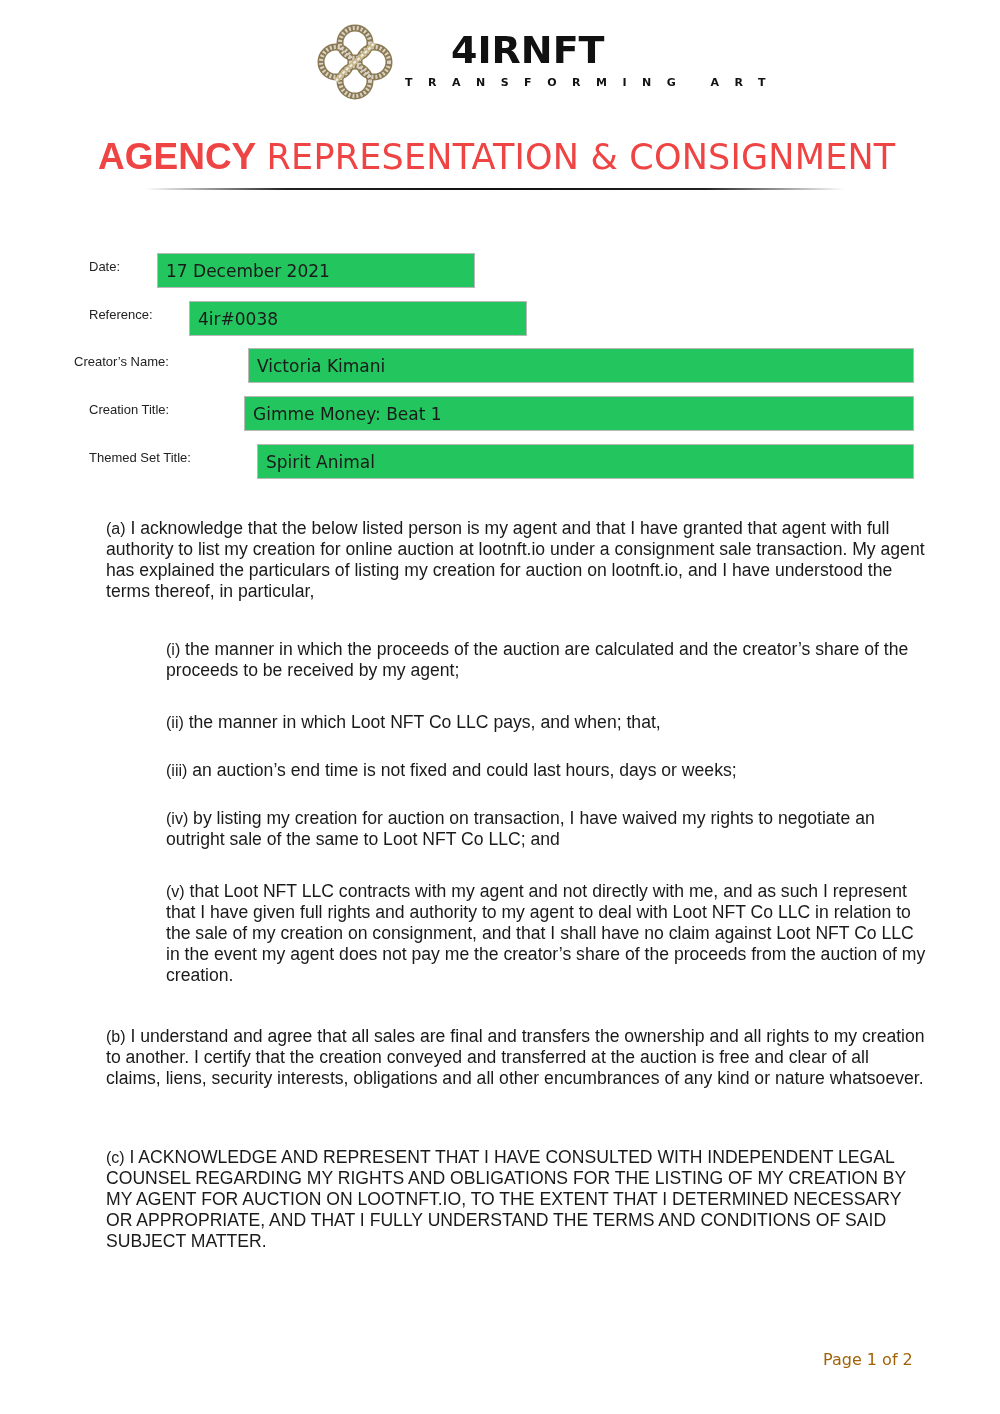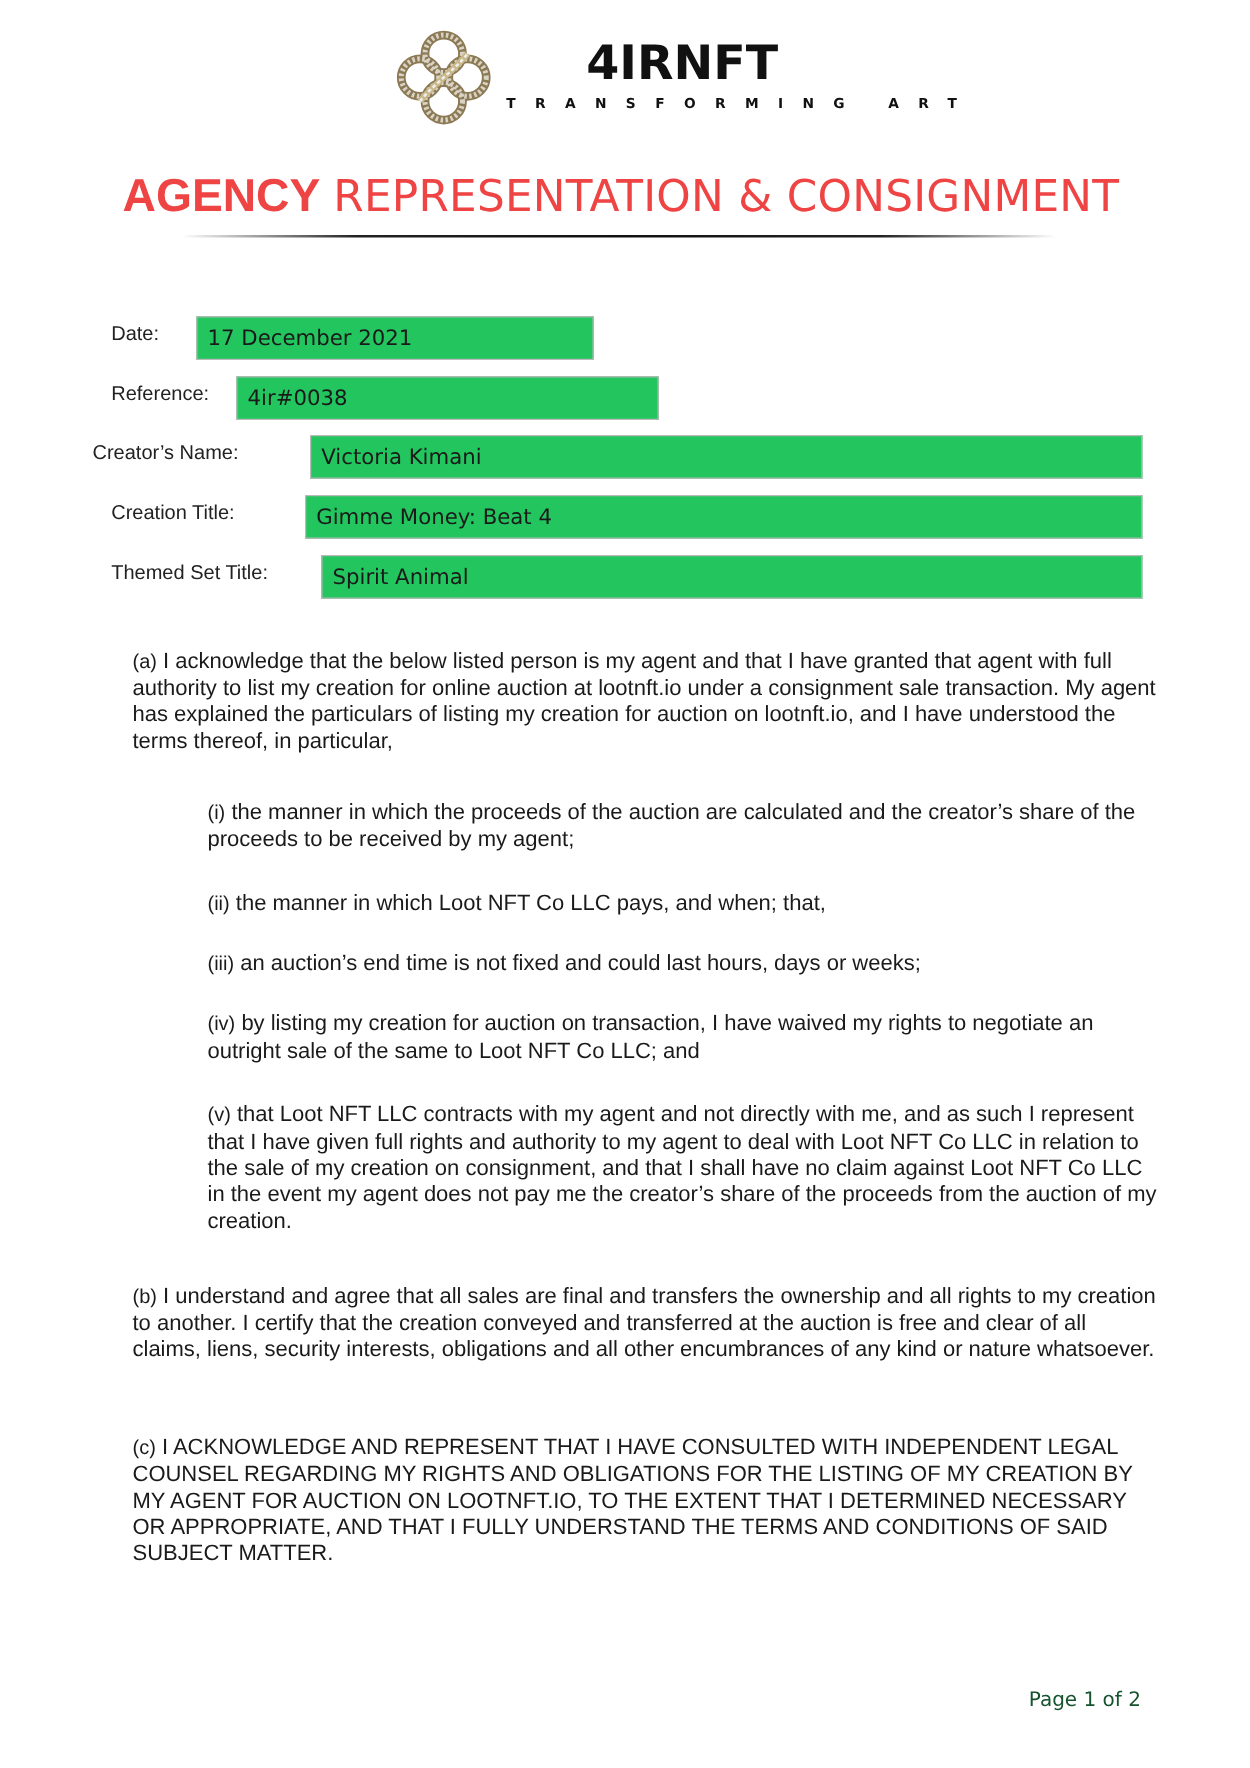--- a/index.html
+++ b/index.html
@@ -2,39 +2,39 @@
 <html><head>
 <meta charset="utf-8">
 <style>
   html, body { margin: 0; padding: 0; background: #ffffff; }
   body { width: 1000px; height: 1414px; position: relative; overflow: hidden;
          font-family: "Liberation Sans", sans-serif; color: #1a1a1a; }
 
   .logo-wrap { position: absolute; left: 316px; top: 22px; height: 80px; display: flex; align-items: center; }
   .logo-mark { width: 78px; height: 78px; position: relative; }
   .brand { position: absolute; left: 405px; top: 30px; }
-  .brand-name { font-family: "DejaVu Sans", sans-serif; font-weight: 900; font-size: 38px; letter-spacing: 0px; color: #111; line-height: 40px; margin-left: 64px; }
+  .brand-name { font-family: "DejaVu Sans", sans-serif; font-weight: 900; font-size: 38px; letter-spacing: 0px; color: #111; line-height: 40px; margin-left: 46px; }
   .brand-tag { font-family: "DejaVu Sans", sans-serif; font-weight: bold; font-size: 11px; letter-spacing: 15.5px; color: #111; margin-top: 6px; white-space: nowrap; }
 
   .title { position: absolute; left: 98px; top: 134px; width: 810px; white-space: nowrap;
            font-size: 37px; line-height: 46px; color: #ef4444; }
   .title .bold { font-family: "Liberation Sans", sans-serif; font-weight: bold; }
   .title .light { font-family: "DejaVu Sans", sans-serif; font-weight: normal; font-size: 35px; letter-spacing: 0.2px; }
   .title-rule { position: absolute; left: 145px; top: 188px; width: 700px; height: 2px;
                 background: linear-gradient(to right, rgba(0,0,0,0) 0%, #222 20%, #111 50%, #222 80%, rgba(0,0,0,0) 100%); }
 
-  .field-label { position: absolute; font-size: 16px; color: #222; white-space: nowrap; }
+  .field-label { position: absolute; font-size: 13px; color: #222; white-space: nowrap; }
   .field-box { position: absolute; border: 1.5px solid #b9b9b9; background: #22c55e; box-sizing: border-box;
                font-family: "DejaVu Sans", sans-serif; font-size: 17px; color: #1a1a1a;
                padding: 0 8px; display: flex; align-items: center; }
 
   .para { position: absolute; font-size: 17.6px; line-height: 21px; color: #1a1a1a; }
   .para .mk { font-size: 16px; }
 
-  .footer { position: absolute; left: 823px; top: 1350px; font-family: "DejaVu Sans", sans-serif; font-size: 16px; color: #14532d; }
+  .footer { position: absolute; left: 823px; top: 1350px; font-family: "DejaVu Sans", sans-serif; font-size: 16px; color: #a16207; }
 </style>
 </head>
 <body>
 
 <div class="logo-wrap">
   <div class="logo-mark">
     <svg width="78" height="78" viewBox="0 0 78 78">
       <defs>
         <radialGradient id="lg" cx="50%" cy="50%" r="50%">
           <stop offset="0%" stop-color="#e8e2d0"></stop>
@@ -72,21 +72,21 @@
 <div class="field-label" style="left:89px; top:259px;">Date:</div>
 <div class="field-box" style="left:157px; top:253px; width:318px; height:35px;">17 December 2021</div>
 
 <div class="field-label" style="left:89px; top:307px;">Reference:</div>
 <div class="field-box" style="left:189px; top:301px; width:338px; height:35px;">4ir#0038</div>
 
 <div class="field-label" style="left:74px; top:354px;">Creator’s Name:</div>
 <div class="field-box" style="left:248px; top:348px; width:666px; height:35px;">Victoria Kimani</div>
 
 <div class="field-label" style="left:89px; top:402px;">Creation Title:</div>
-<div class="field-box" style="left:244px; top:396px; width:670px; height:35px;">Gimme Money: Beat 4</div>
+<div class="field-box" style="left:244px; top:396px; width:670px; height:35px;">Gimme Money: Beat 1</div>
 
 <div class="field-label" style="left:89px; top:450px;">Themed Set Title:</div>
 <div class="field-box" style="left:257px; top:444px; width:657px; height:35px;">Spirit Animal</div>
 
 <div class="para" style="left:106px; top:518px; width:822px;">
   <span class="mk">(a)</span>
   <span>I acknowledge that the below listed person is my agent and that I have granted that agent with full authority to list my creation for online auction at lootnft.io under a consignment sale transaction. My agent has explained the particulars of listing my creation for auction on lootnft.io, and I have understood the terms thereof, in particular,</span>
 </div>
 
 <div class="para" style="left:166px; top:639px; width:752px;">

